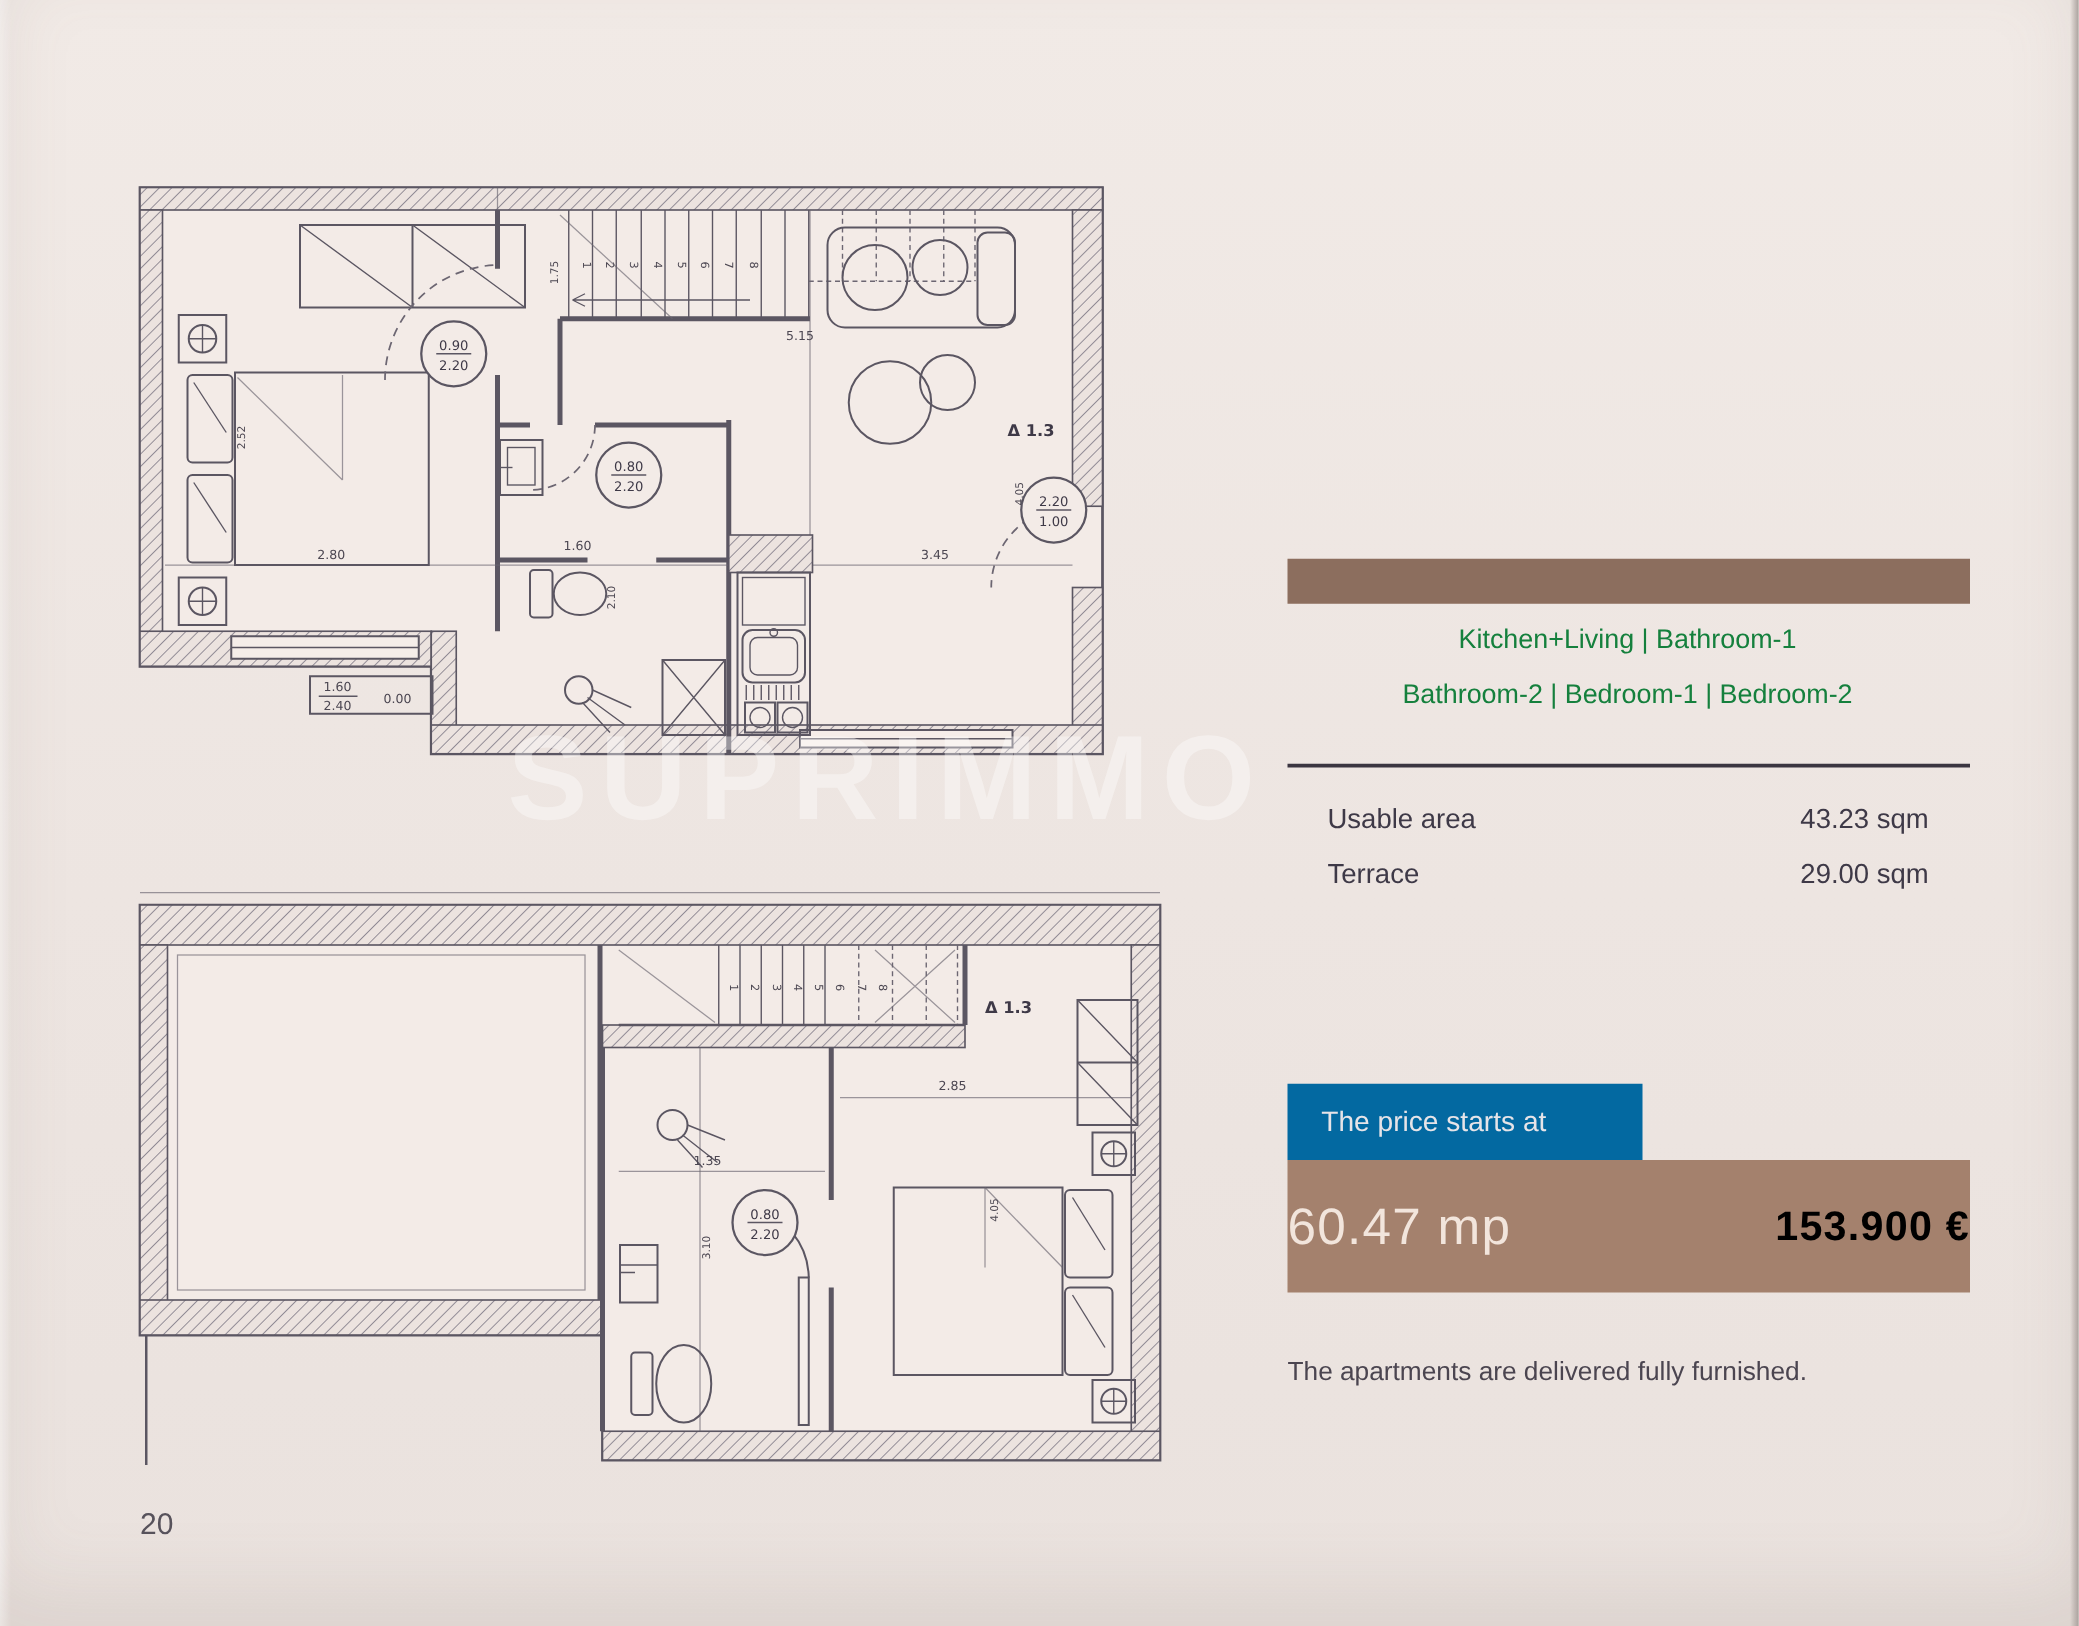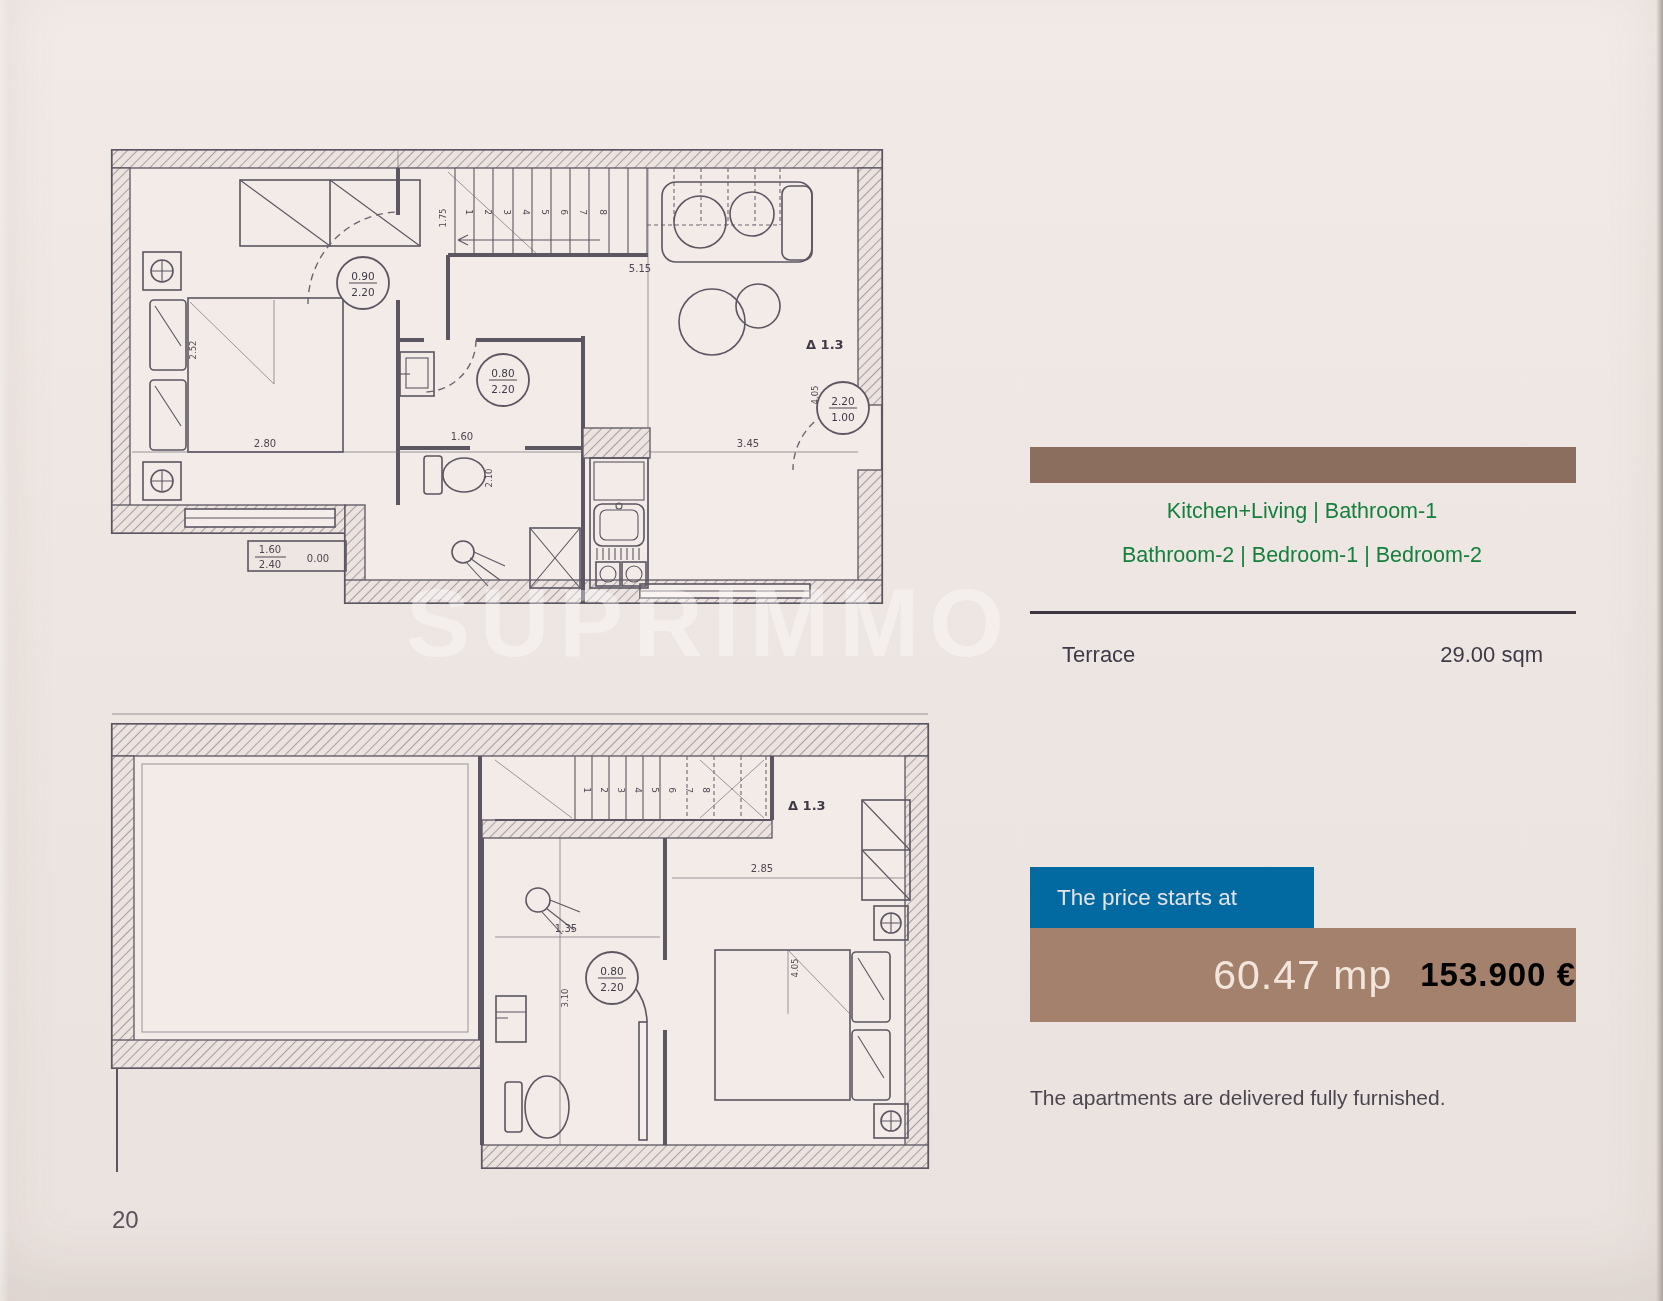--- a/index.html
+++ b/index.html
@@ -21,22 +21,22 @@
   .room-lines{position:absolute;left:1022px;top:489px;width:560px;text-align:center;
        font-size:21.5px;line-height:44px;color:#15803d}
   .divider{position:absolute;left:1030px;top:611px;width:546px;height:3px;background:#3b3540}
   .area-table{position:absolute;left:1030px;top:633px;width:546px;font-size:22px}
   .area-row{display:flex;justify-content:space-between;align-items:center;height:44px;
        padding:0 33px 0 32px}
   .area-row.total{font-weight:bold;font-size:23px}
   .price-intro{position:absolute;left:1030px;top:867px;width:284px;height:61px;background:#0369a1;
        display:flex;align-items:center;padding-left:27px;box-sizing:border-box;
        color:#e6e4e8;font-size:22.5px}
-  .price-band{position:absolute;left:1030px;top:928px;width:546px;height:94px;background:#a4816d;
-       display:flex;align-items:center;justify-content:flex-end;gap:28px}
+  .price-band{position:absolute;left:1030px;top:928px;width:546px;height:106px;background:#a4816d;
+       display:flex;align-items:center;justify-content:space-between;gap:28px}
   .price-size{font-size:41px;color:#f2e5dc;letter-spacing:1px}
   .price-amount{font-size:33px;font-weight:bold;color:#000000;letter-spacing:1px}
   .furnished-note{position:absolute;left:1030px;top:1086px;width:440px;text-align:left;
        font-size:21px;color:#4b4550}
 
   .page-number{position:absolute;left:112px;top:1206px;font-size:24px;color:#57525b}
 
   
   svg{position:absolute;overflow:visible}
   .w   {fill:url(#hatch);stroke:#5b5662;stroke-width:1.3}
@@ -331,20 +331,24 @@
 
 <div class="room-lines">
   <div>Kitchen+Living   |   Bathroom-1</div>
   <div>Bathroom-2  |  Bedroom-1  |  Bedroom-2</div>
 </div>
 
 <div class="divider"></div>
 
 <div class="area-table">
   <div class="area-row">
+    <span>Usable area</span>
+    <span>43.23 sqm</span>
+  </div>
+  <div class="area-row">
     <span>Terrace</span>
     <span>29.00 sqm</span>
   </div>
 </div>
 
 <div class="price-intro">
   <span>The price starts at</span>
 </div>
 
 <div class="price-band">

